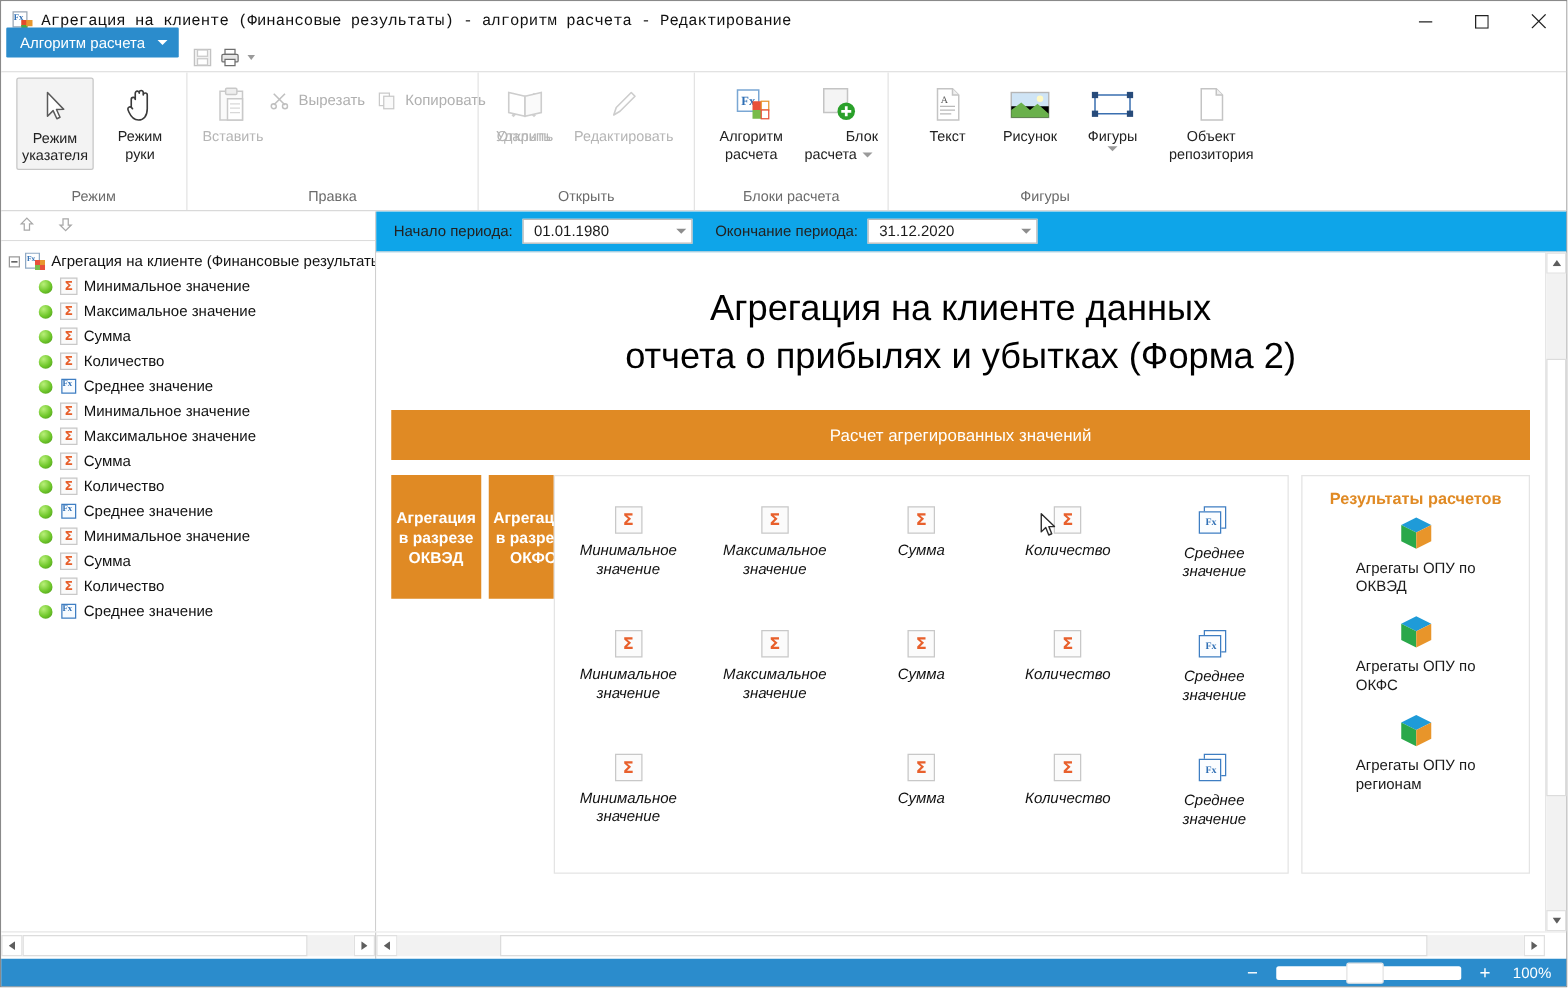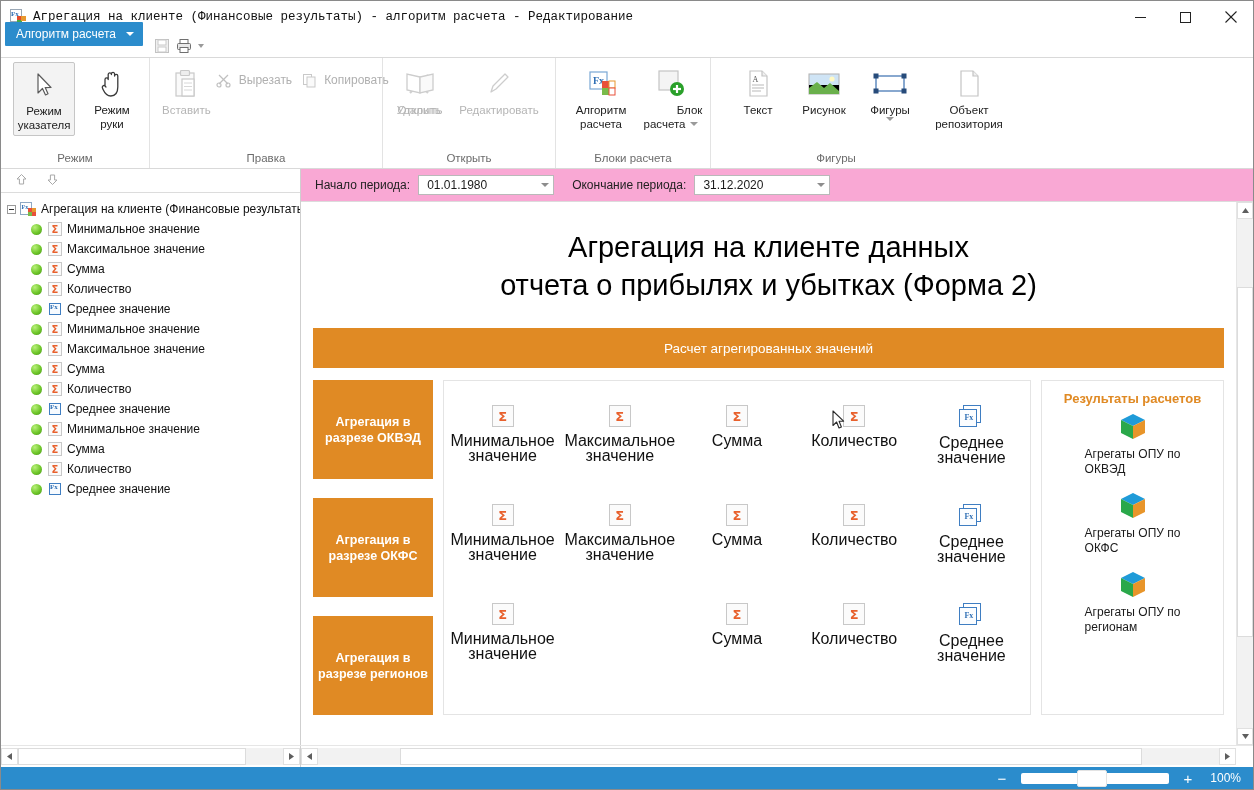--- a/index.html
+++ b/index.html
@@ -85,48 +85,48 @@
     background:radial-gradient(circle at 35% 30%, #b9f07a 0%, #6fc72a 55%, #46901a 100%);
     margin-right:6px; flex:0 0 auto; }
   .sigma-ic { width:14px;height:14px;border:1px solid #c8c8c8;background:#fafafa; display:flex;align-items:center;justify-content:center;
     font-size:10px; color:#e8602c; font-weight:bold; font-family:"DejaVu Sans",sans-serif; margin-right:5px; flex:0 0 auto;}
   .fxsmall { width:14px;height:14px; position:relative; margin-right:5px; flex:0 0 auto;}
   .fxsmall .b { position:absolute;left:1px;top:1px;width:12px;height:12px;border:1px solid #3f7ec2;background:#f7fbff; }
   .fxsmall .t { position:absolute;left:2px;top:1px;font-size:7px;color:#2f6fb5;font-weight:bold;font-family:"Liberation Serif",serif;}
   .treeicon-root { width:16px;height:15px; position:relative; margin-right:5px; flex:0 0 auto;}
 
   .rightpane { flex:1 1 auto; display:flex; flex-direction:column; min-width:0; }
-  .paramsbar { height:33px; border-bottom:1px solid #dcdcdc; display:flex; align-items:center; gap:8px; padding-left:14px; flex:0 0 auto; background:#f9a8d4;}
+  .paramsbar { height:33px; border-bottom:1px solid #dcdcdc; display:flex; align-items:center; gap:8px; padding-left:14px; flex:0 0 auto; background:#0ea5e9;}
   .plabel { font-size:12px; color:#222; }
   .combo { width:136px; height:20px; border:1px solid #b9b9b9; background:#fff; display:flex; align-items:center; justify-content:space-between; padding:0 4px 0 8px; font-size:12px;}
   .combo .cc { width:0;height:0;border-left:4px solid transparent;border-right:4px solid transparent;border-top:4px solid #8d8d8d; }
 
   .canvaswrap { flex:1 1 auto; display:flex; min-height:0; position:relative; }
   .canvas { flex:1 1 auto; background:#fff; overflow:hidden; position:relative; }
   .vscroll { width:17px; flex:0 0 17px; background:#fff; border-left:1px solid #e6e6e6; display:flex; flex-direction:column; }
   .sb-btn { height:17px; display:flex;align-items:center;justify-content:center; border:1px solid #e0e0e0; background:#fff;}
   .sb-track { flex:1 1 auto; background:#f2f2f2; position:relative; }
   .sb-thumb { position:absolute; left:0; right:0; background:#fff; border:1px solid #dcdcdc; }
 
   
   .doc { padding-top:26px; }
   .doc h1 { text-align:center; font-size:29px; font-weight:normal; line-height:38px; color:#000;
             font-family:"Liberation Sans", sans-serif; }
   .banner { margin:24px 12px 0 12px; height:40px; background:#e08a24; color:#fff; display:flex; align-items:center; justify-content:center; font-size:13.5px; }
   .diagram { margin:12px 12px 0 12px; display:flex; gap:10px; }
-  .col-left { width:120px; display:flex; flex-direction:column; gap:19px; }
+  .col-left { width:120px; display:flex; flex-direction:row; gap:6px; }
   .obox { background:#e08a24; color:#fff; font-size:12.5px; font-weight:bold; text-align:center;
           display:flex; align-items:center; justify-content:center; line-height:16px; padding:4px; }
   .obox.b1 { height:99px; }
   .obox.b2 { height:99px; }
   .obox.b3 { height:99px; }
   .col-mid { flex:1 1 auto; background:#fff; border:1px solid #e4e4e4; padding:10px 0; }
   .mrow { display:flex; height:99px; }
   .cell { flex:1 1 0; display:flex; flex-direction:column; align-items:center; padding-top:14px; }
-  .cell .lab { font-size:16px; color:#111; text-align:center; line-height:15px; margin-top:6px; }
+  .cell .lab { font-size:12px; color:#111; text-align:center; line-height:15px; margin-top:6px;font-style:italic; }
   .sigma-big { width:22px;height:22px;border:1px solid #c8c8c8;background:#fbfbfb; display:flex;align-items:center;justify-content:center;
     font-size:13px; color:#e8602c; font-weight:bold; font-family:"DejaVu Sans",sans-serif; }
   .fxbig { width:26px;height:24px; position:relative; }
   .fxbig .b2 { position:absolute; left:5px; top:0px; width:18px;height:18px;border:1px solid #3f7ec2;background:#fff; }
   .fxbig .b1 { position:absolute; left:1px; top:4px; width:18px;height:18px;border:1px solid #3f7ec2;background:#fbfdff; }
   .fxbig .t  { position:absolute; left:6px; top:8px; font-size:8px;color:#2f6fb5;font-weight:bold;font-family:"Liberation Serif",serif; }
   .col-right { width:183px; background:#fff; border:1px solid #e4e4e4; padding:10px 8px; }
   .col-right .rh { color:#e08a24; font-weight:bold; font-size:13px; text-align:center; margin-bottom:6px; }
   .ritem { display:flex; flex-direction:column; align-items:center; margin-top:14px; }
   .ritem:first-of-type { margin-top:4px; }

